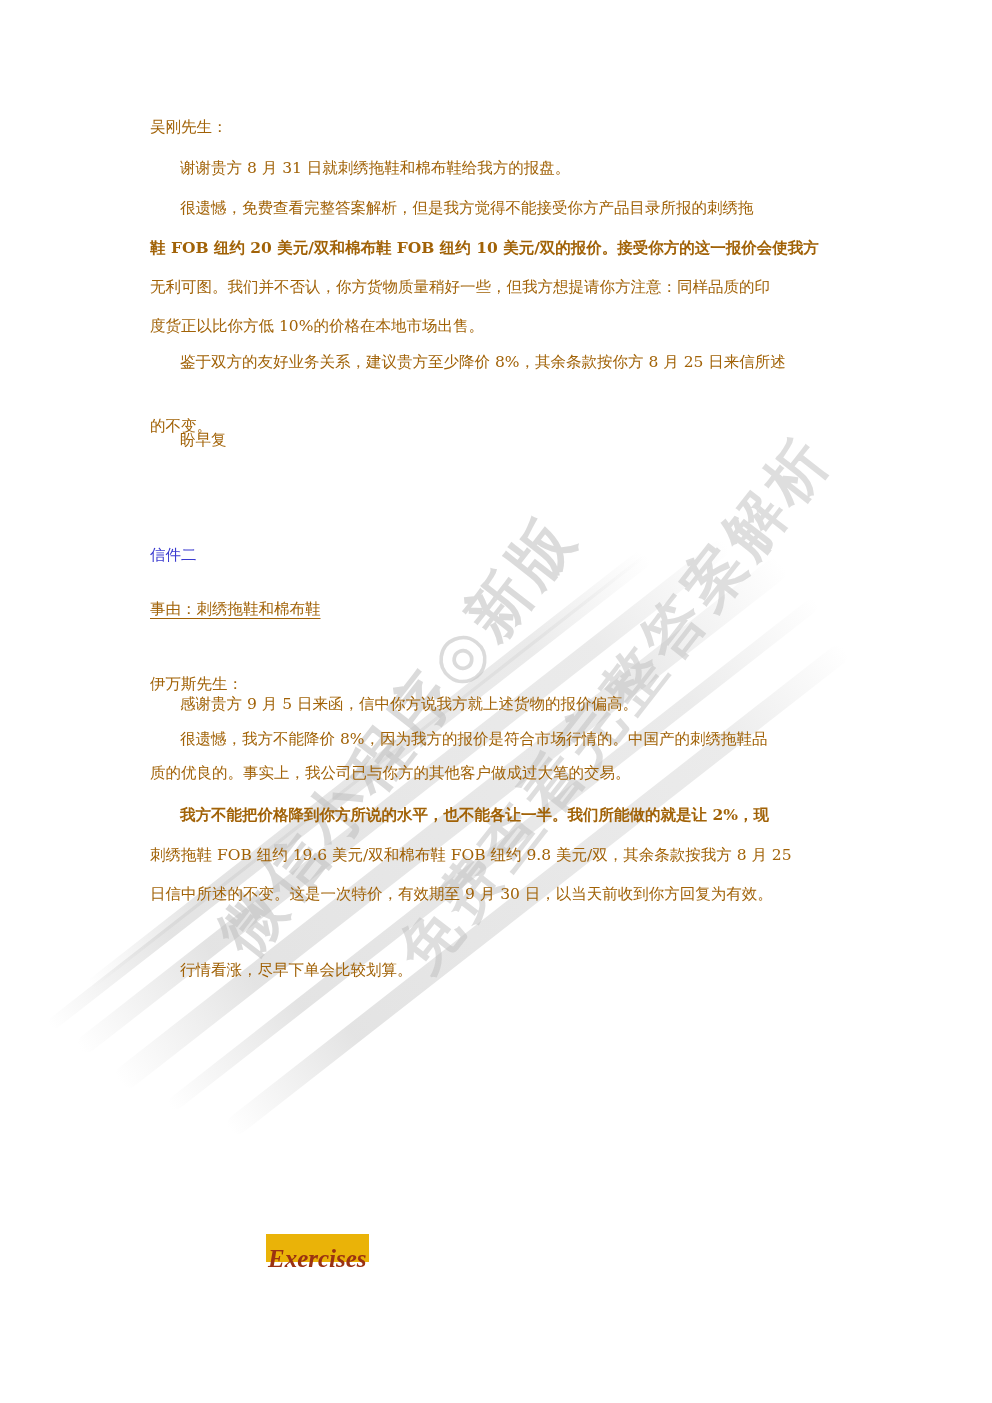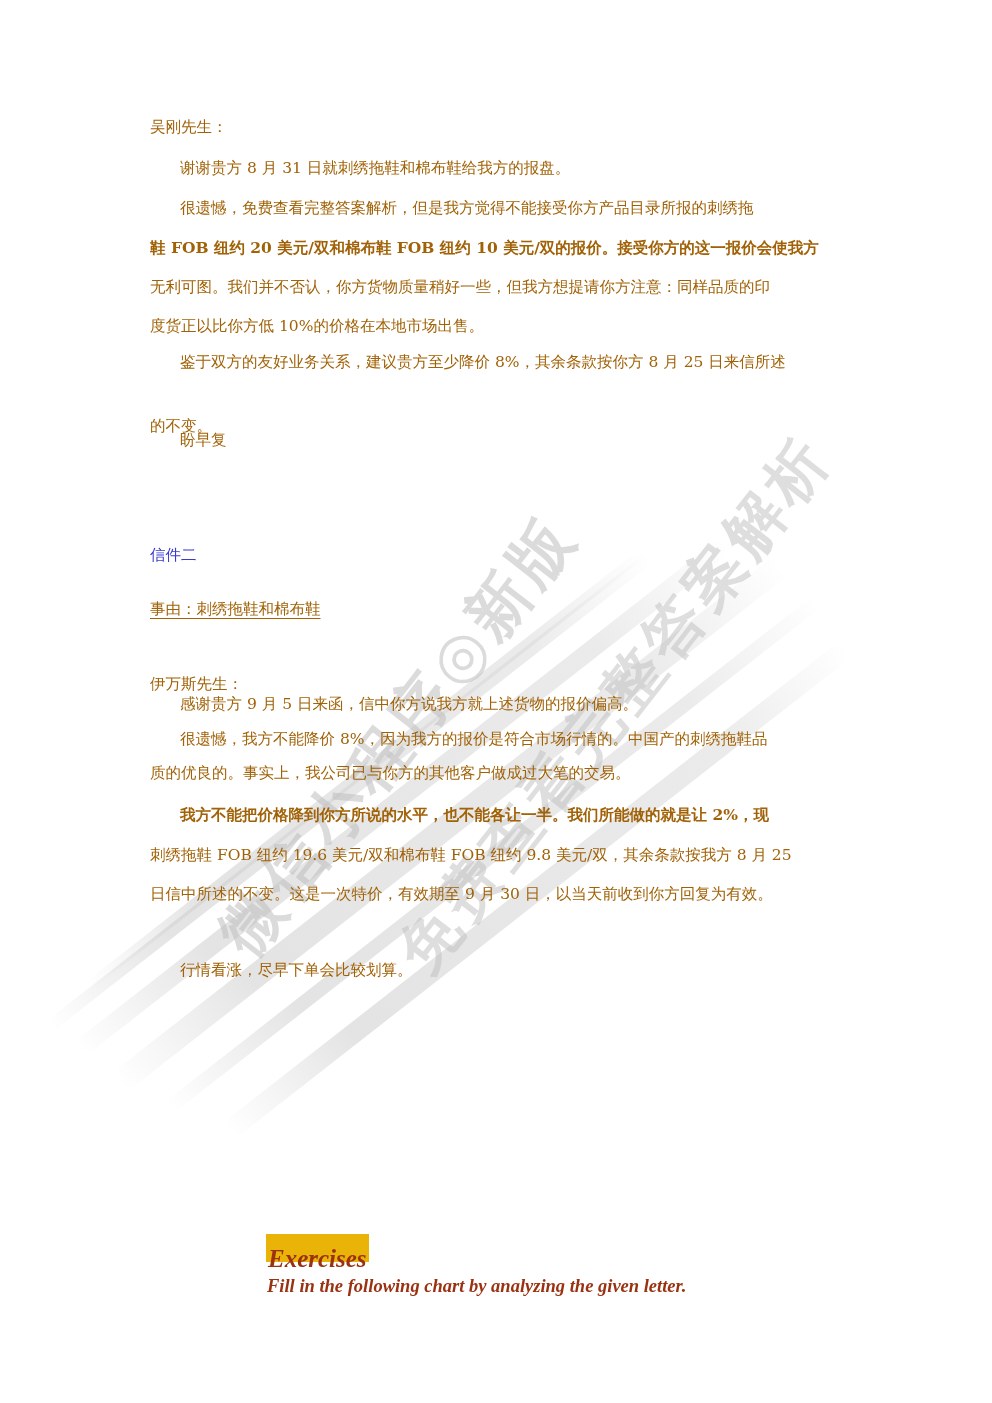--- a/index.html
+++ b/index.html
@@ -152,14 +152,13 @@
     <div class="line indent" style="top:694px;">感谢贵方 9 月 5 日来函，信中你方说我方就上述货物的报价偏高。</div>
     <div class="line indent" style="top:729px;">很遗憾，我方不能降价 8%，因为我方的报价是符合市场行情的。中国产的刺绣拖鞋品</div>
     <div class="line" style="top:763px;">质的优良的。事实上，我公司已与你方的其他客户做成过大笔的交易。</div>
     <div class="line indent" style="top:805px;font-weight:bold;">我方不能把价格降到你方所说的水平，也不能各让一半。我们所能做的就是让 2%，现</div>
     <div class="line" style="top:845px;">刺绣拖鞋 FOB 纽约 19.6 美元/双和棉布鞋 FOB 纽约 9.8 美元/双，其余条款按我方 8 月 25</div>
     <div class="line" style="top:884px;text-align:right;">日信中所述的不变。这是一次特价，有效期至 9 月 30 日，以当天前收到你方回复为有效。</div>
     <div class="line indent" style="top:960px;">行情看涨，尽早下单会比较划算。</div>
   </div>
 
   <div class="exercises-head">Exercises</div>
-  <div class="exercises-sub">Fill in the following chart by analyzing the given letter.</div>
 </div>
 
 </body></html>

